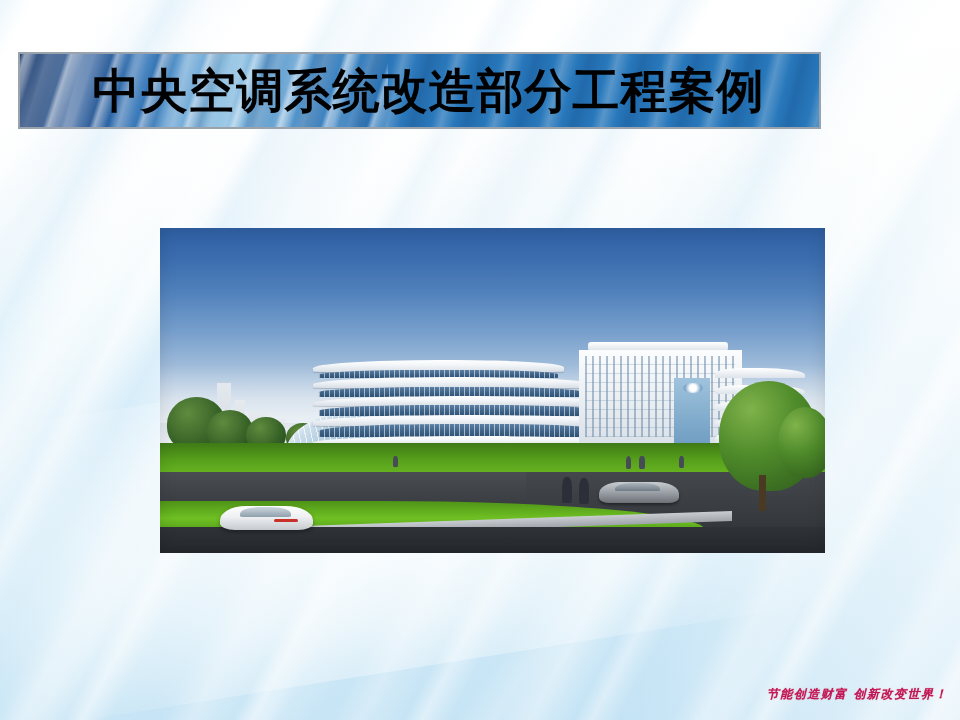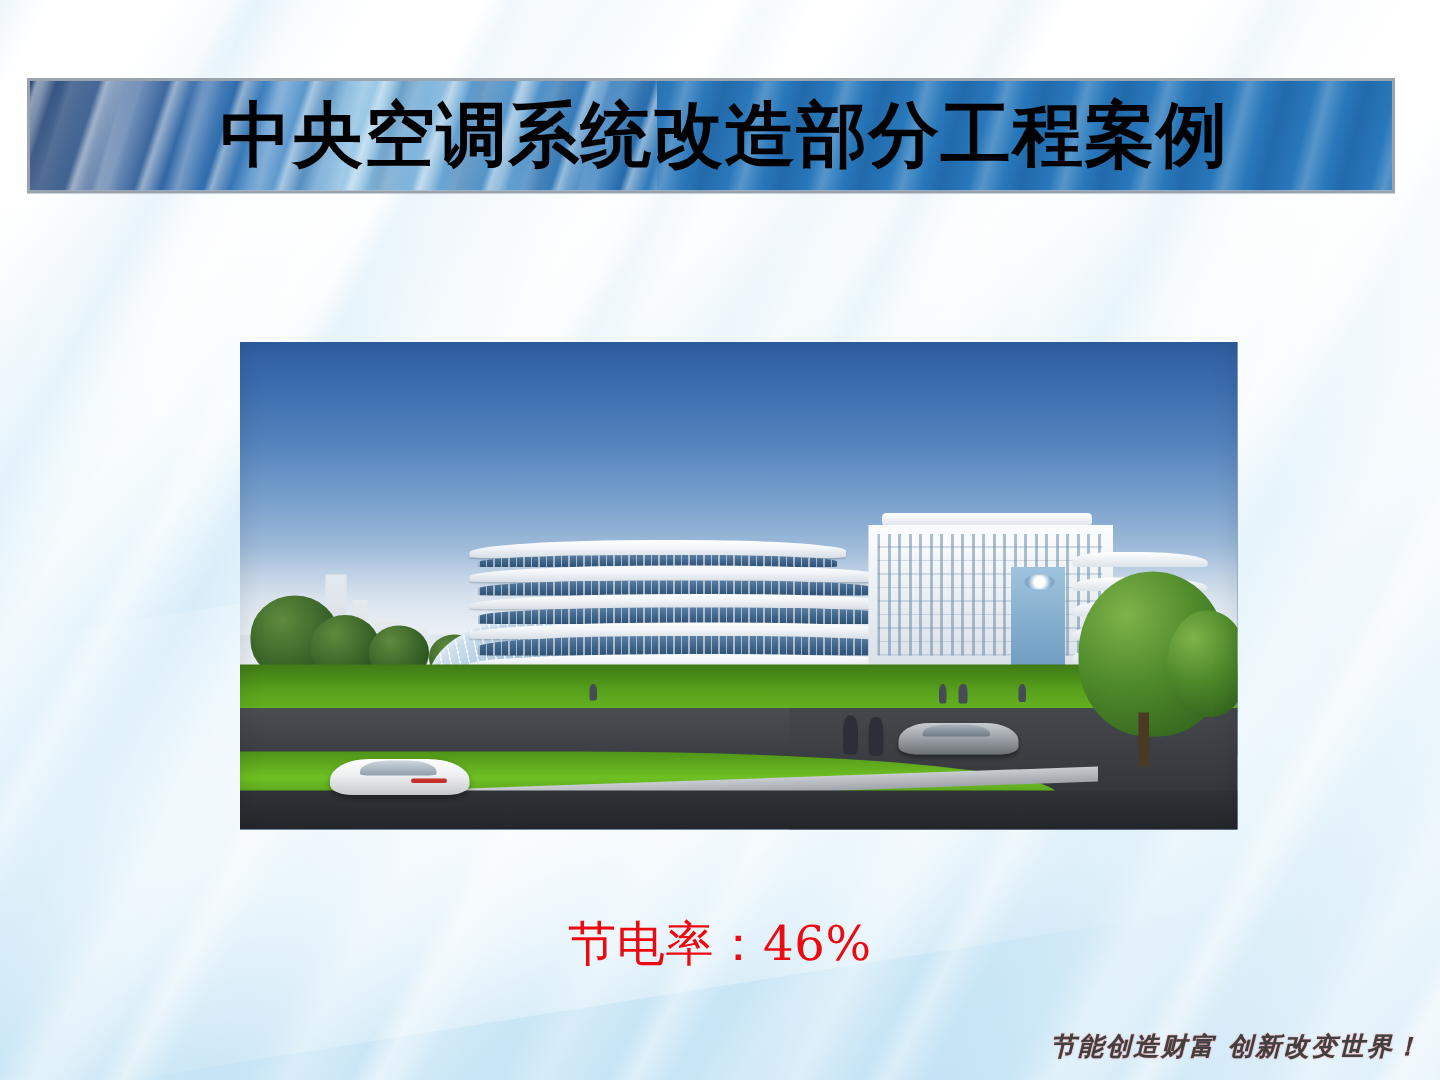--- a/index.html
+++ b/index.html
@@ -79,21 +79,21 @@
     right: 0; top: 0;
     width: 34%; height: 100%;
     background: linear-gradient(to left, rgba(255,255,255,0.55), rgba(255,255,255,0));
   }
 
   
   .banner {
     position: absolute;
     left: 18px;
     top: 52px;
-    width: 912px;
+    width: 803px;
     height: 77px;
     box-sizing: border-box;
     border: 2px solid #9aa3ac;
     background:
       linear-gradient(106deg,
         rgba(255,255,255,0.00) 0%,
         rgba(255,255,255,0.30) 7%,
         rgba(255,255,255,0.00) 13%),
       repeating-linear-gradient(
         104deg,
@@ -431,22 +431,22 @@
   }
 
   
   .footer-slogan {
     position: absolute;
     right: 12px;
     top: 686px;
     font-family: "DejaVu Serif", "Liberation Serif", serif;
     font-weight: bold;
     font-style: italic;
-    font-size: 17px;
-    color: #404040;
+    font-size: 12px;
+    color: #be185d;
     white-space: nowrap;
     letter-spacing: 1.5px;
     text-shadow: 0 0 1px rgba(240,20,20,.6);
   }
 </style>
 </head>
 <body>
 
 <div id="slide">
 
@@ -528,17 +528,16 @@
 
     <div class="person p1"></div>
     <div class="person p2"></div>
 
     <div class="car-silver"></div>
     <div class="car-white"></div>
 
     <div class="ph-vignette"></div>
   </div>
 
-  <div class="saving-rate">节电率：46%</div>
 
   <div class="footer-slogan">节能创造财富 创新改变世界！</div>
 
 </div>
 
 </body></html>

